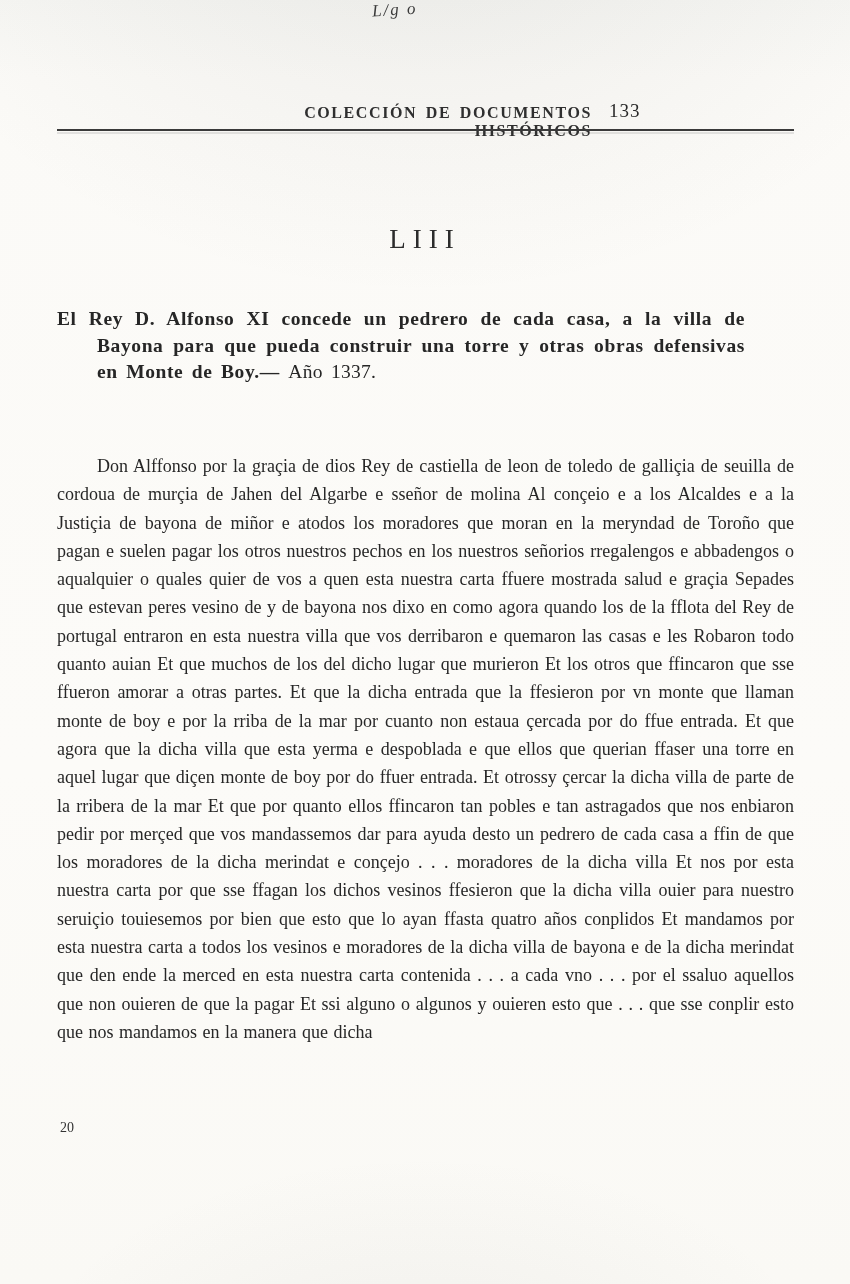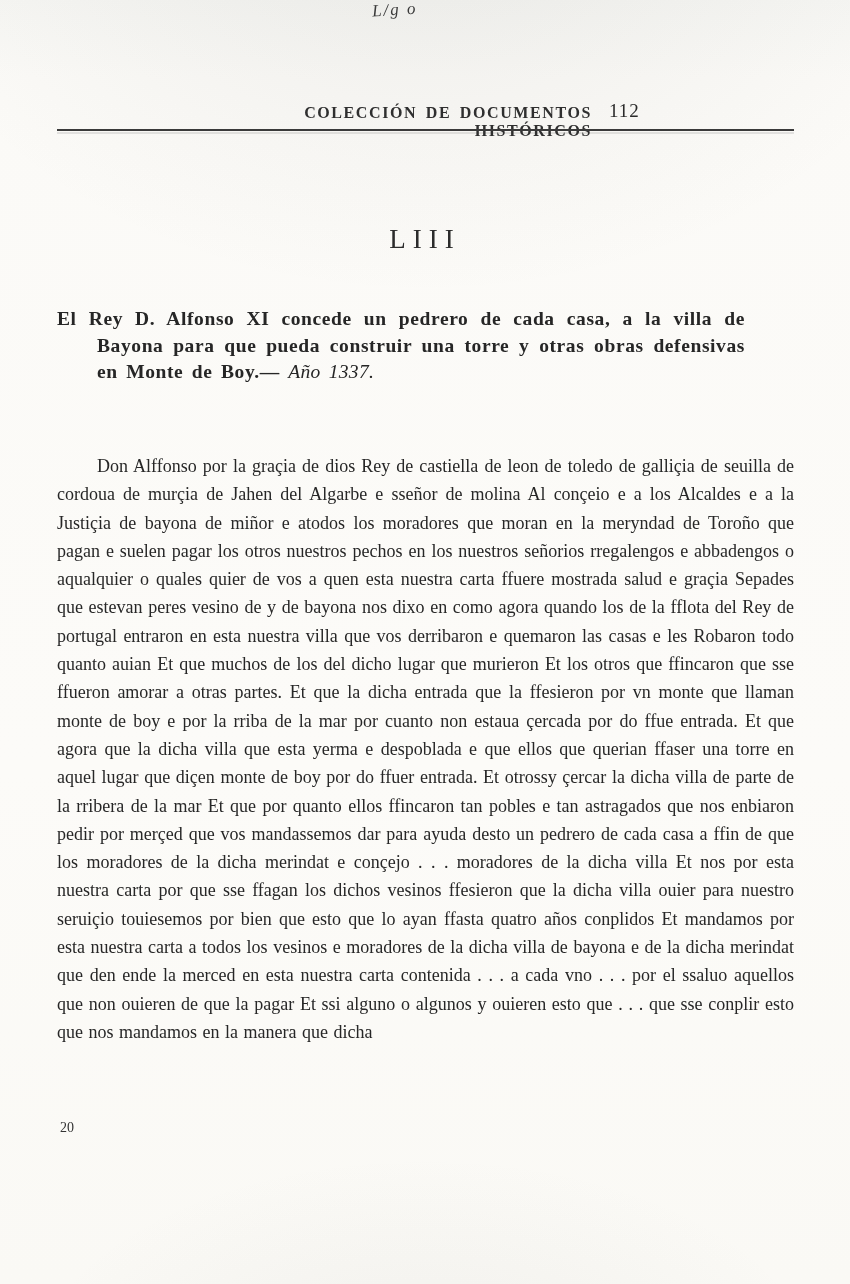--- a/index.html
+++ b/index.html
@@ -84,21 +84,20 @@
     font-weight: bold;
     letter-spacing: 0.6px;
     word-spacing: 3px;
     color: #262626;
     padding-left: 40px;
     text-indent: -40px;
     text-align: justify;
   }
   .doc-summary .summary-year {
     font-weight: normal;
-    font-style: italic;
     letter-spacing: 0.3px;
   }
   .doc-body {
     position: absolute;
     top: 452px;
     left: 57px;
     width: 737px;
     font-size: 18px;
     line-height: 28.3px;
     text-align: justify;
@@ -127,21 +126,21 @@
 </style>
 </head>
 <body>
 
 <div class="scan-page">
 
   <div class="handwritten-mark">L/g o</div>
 
   <div class="page-header">
     <div class="header-title">COLECCIÓN DE DOCUMENTOS HISTÓRICOS</div>
-    <div class="header-page-number">112</div>
+    <div class="header-page-number">133</div>
   </div>
 
   <div class="header-rule"></div>
 
   <div class="section-number">LIII</div>
 
   <div class="doc-summary">
     <span>El Rey D. Alfonso XI concede un pedrero de cada casa, a la villa de Bayona para que pueda construir una torre y otras obras defensivas en Monte de Boy.—</span>
     <span class="summary-year">Año 1337.</span>
   </div>

